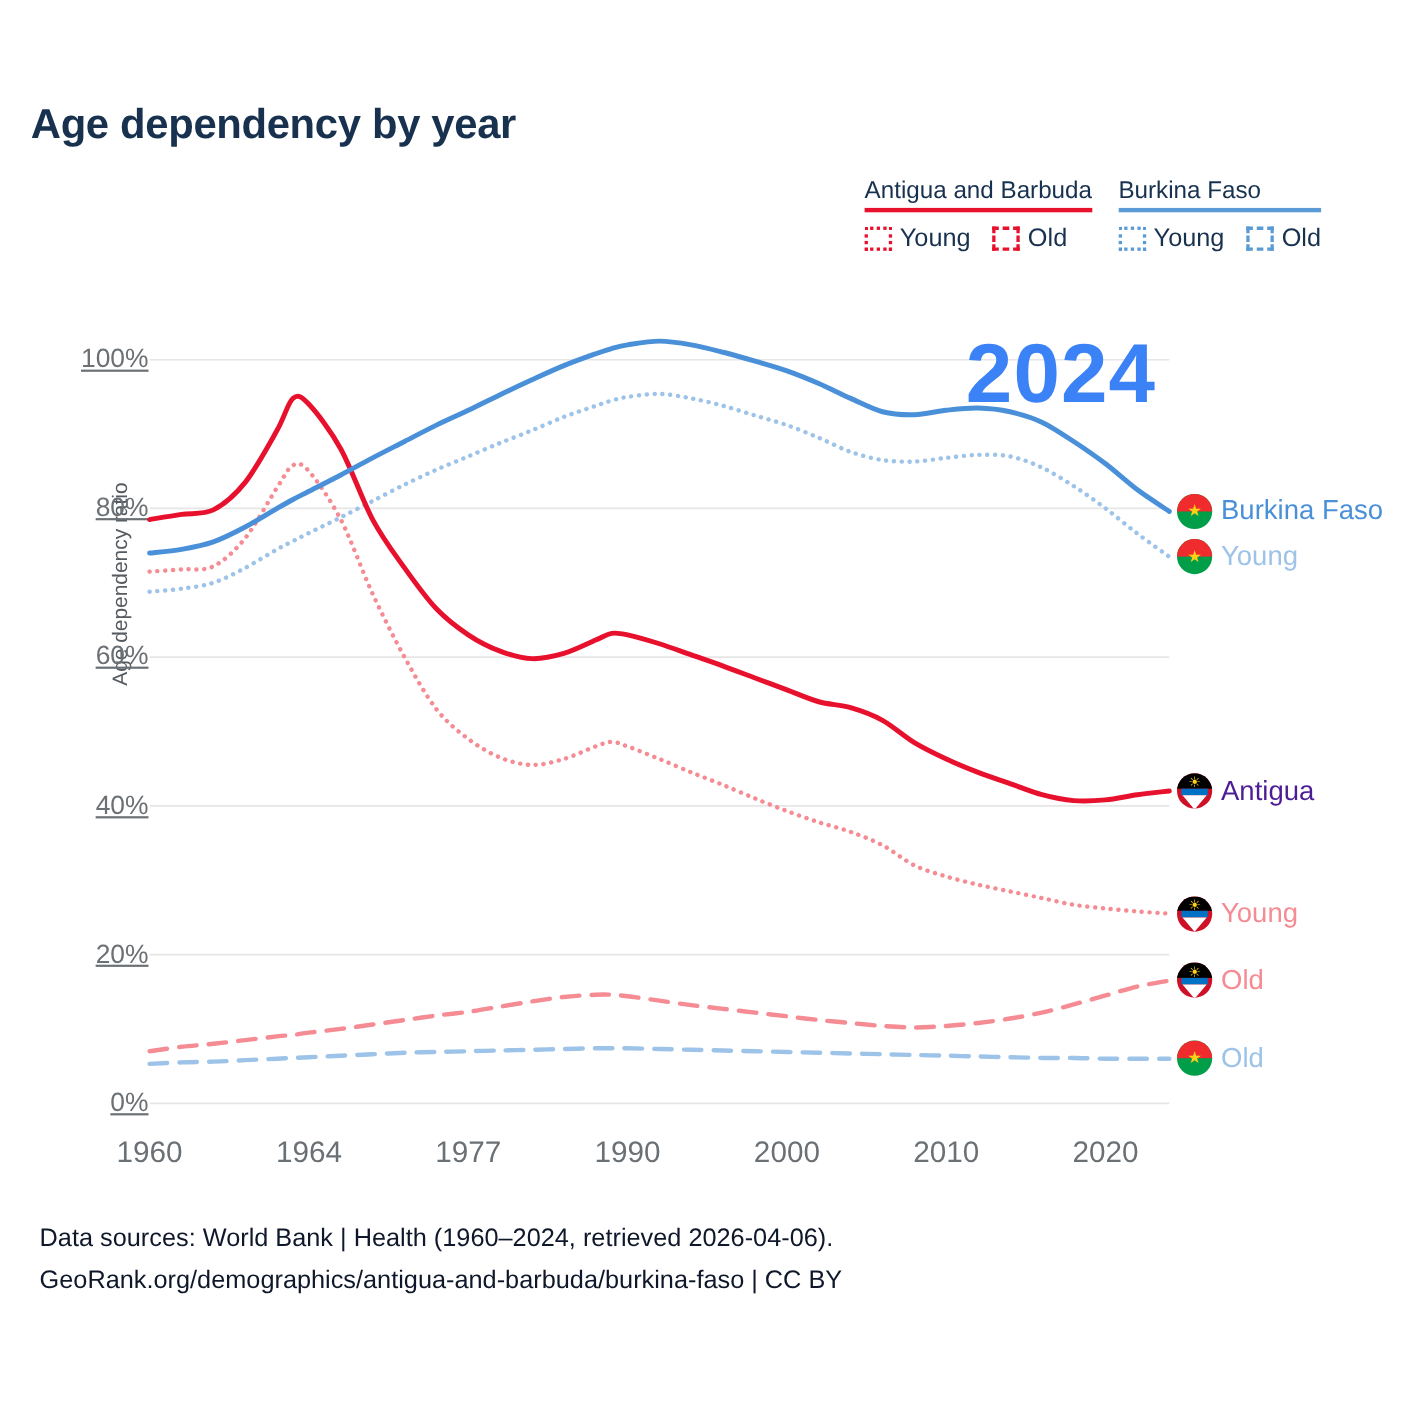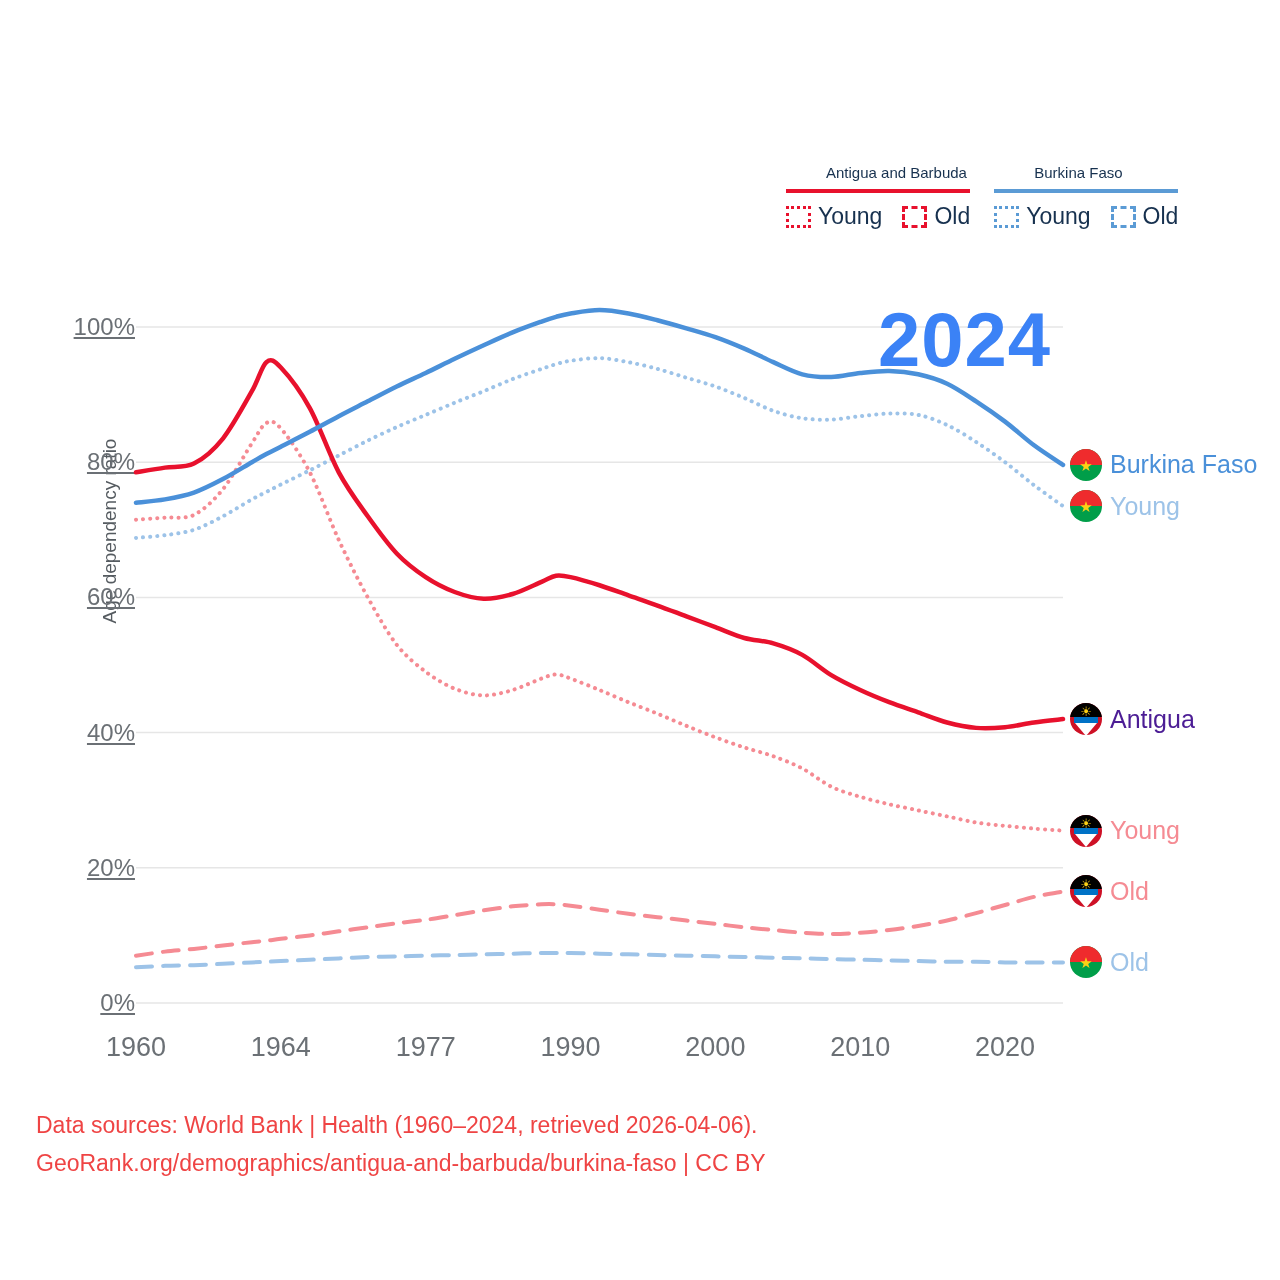--- a/index.html
+++ b/index.html
@@ -16,21 +16,21 @@
     position:absolute;left:28px;top:92px;
     font-size:38px;font-weight:bold;color:#17314f;
     letter-spacing:-0.3px;
   }
 
   
   .legend{position:absolute;left:786px;top:160px;width:470px;}
   .legend-row1{display:flex;gap:24px;align-items:flex-start;}
   .legend-grp{display:flex;flex-direction:column;}
   .legend-country{
-    font-size:15px;color:#17314f;white-space:nowrap;line-height:26px;margin-left:40px;
+    font-size:22px;color:#17314f;white-space:nowrap;line-height:26px;
   }
   .legend-rule{height:4px;margin-top:3px;border-radius:0;}
   .legend-sub{display:flex;gap:20px;margin-top:10px;align-items:center;}
   .legend-item{display:flex;align-items:center;gap:7px;}
   .swatch{width:25px;height:22px;background:transparent;box-sizing:border-box;}
   .sw-dot-red{border:3px dotted #e8112d;}
   .sw-dash-red{border:3px dashed #e8112d;}
   .sw-dot-blue{border:3px dotted #5b9bd5;}
   .sw-dash-blue{border:3px dashed #5b9bd5;}
   .legend-label{font-size:23px;color:#17314f;}
@@ -75,28 +75,29 @@
   .flag-ag .blue{position:absolute;left:12%;top:42%;width:76%;height:20%;background:#0072c6;}
   .flag-ag .wht{
     position:absolute;left:50%;top:62%;transform:translateX(-50%);
     width:0;height:0;border-left:11px solid transparent;border-right:11px solid transparent;
     border-top:13px solid #fff;
   }
 
   
   .footer{
     position:absolute;left:36px;top:1106px;
-    font-size:23px;color:#ef4444;line-height:38px;
+    font-size:23px;color:#0f172a;line-height:38px;
   }
 </style>
 </head>
 <body>
 
 <div id="stage">
 
+  <div class="title">Age dependency by year</div>
 
   <div class="legend">
     <div class="legend-row1">
 
       <div class="legend-grp">
         <div class="legend-country">Antigua and Barbuda</div>
         <div class="legend-rule" style="background:#e8112d;"></div>
         <div class="legend-sub">
           <div class="legend-item">
             <span class="swatch sw-dot-red"></span>

